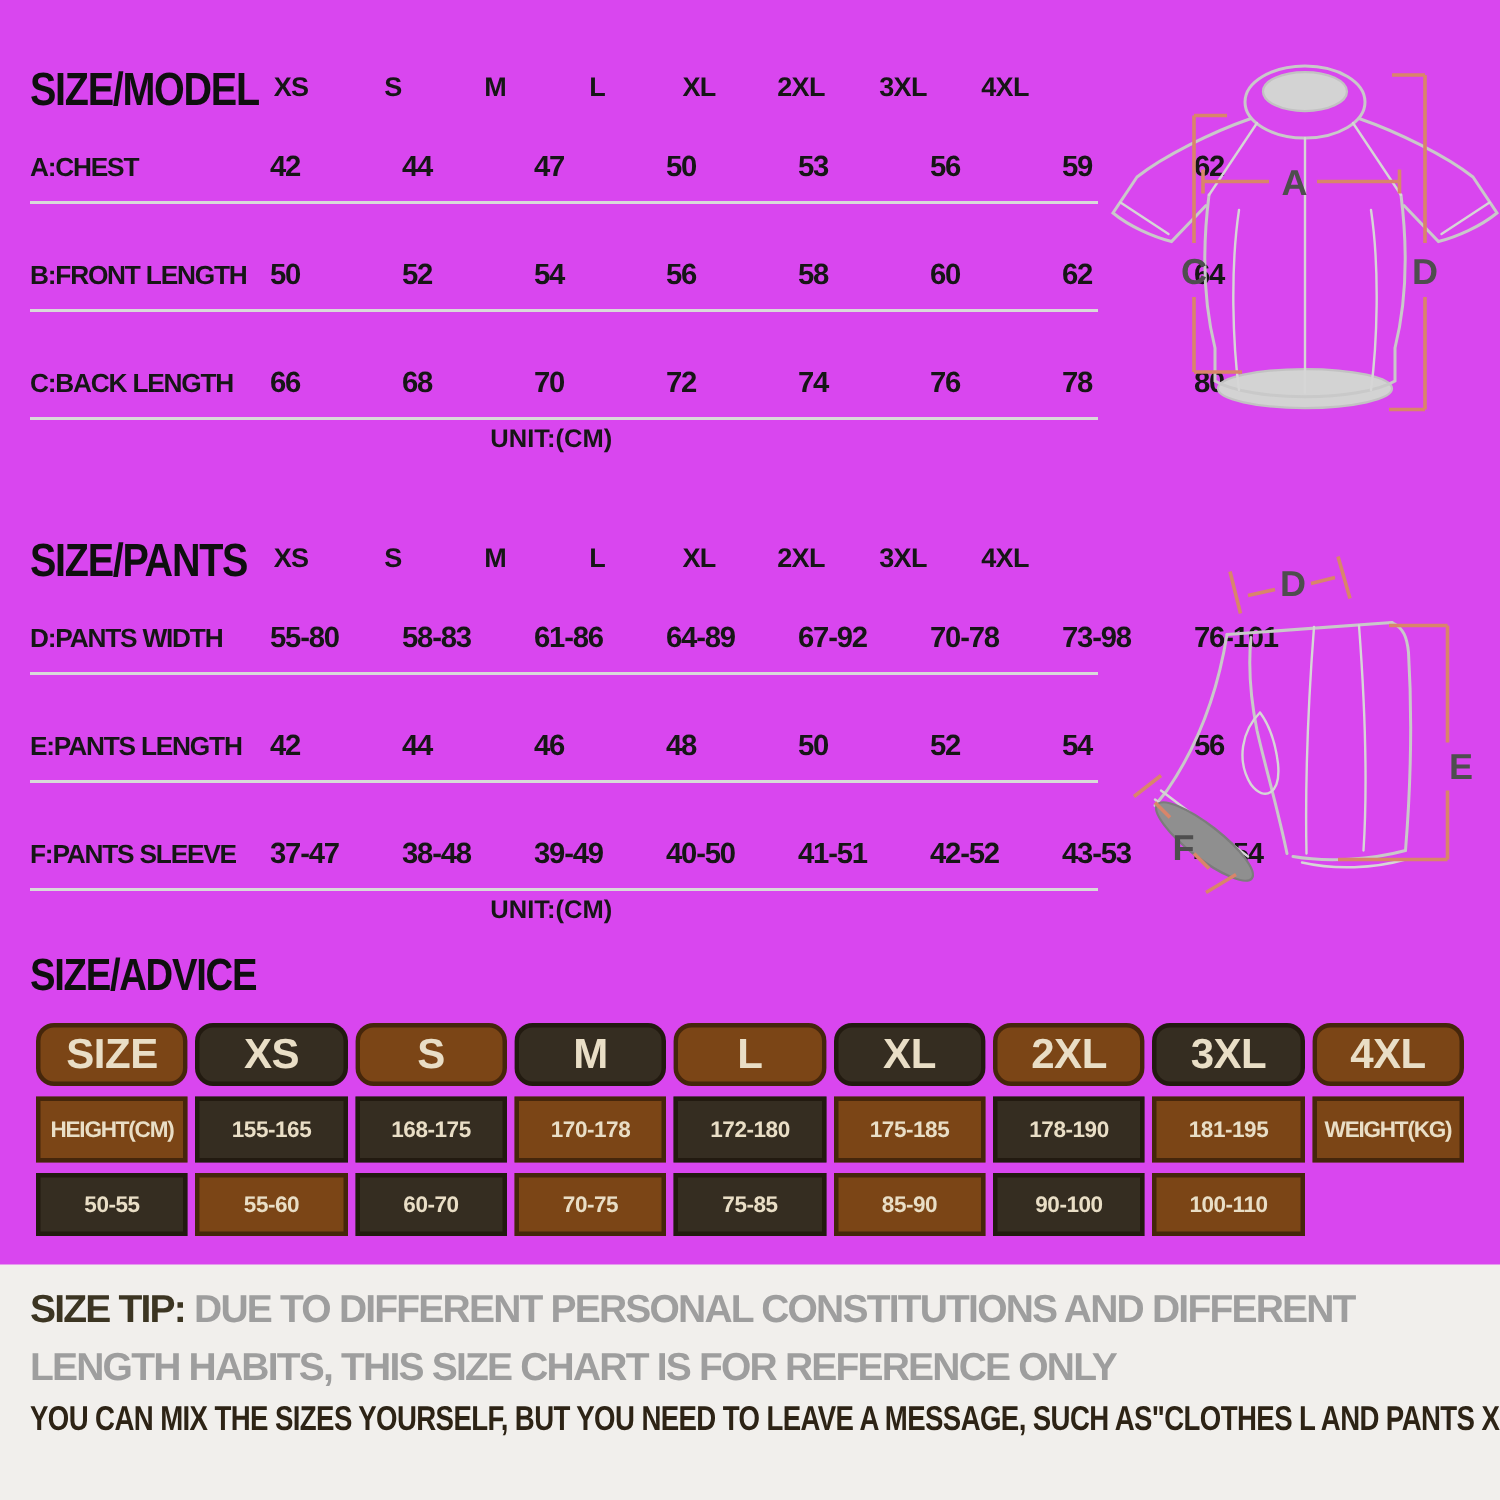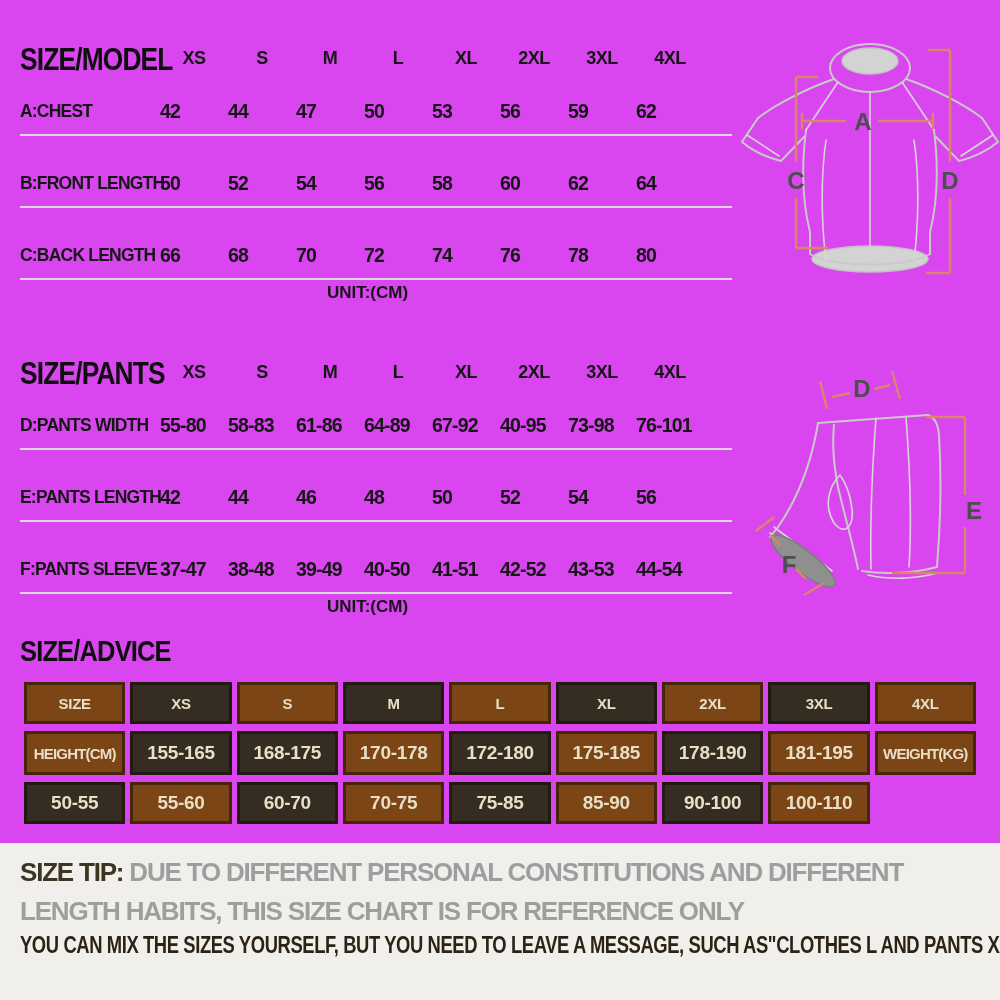--- a/index.html
+++ b/index.html
@@ -12,40 +12,40 @@
   #title-model{left:20px;top:42px;}
   #title-pants{left:20px;top:356px;}
   #title-advice{left:20px;top:634px;font-size:30px;}
 
   
   .sizeblock{position:absolute;left:20px;width:712px;}
   #model-table{top:36px;}
   #pants-table{top:350px;}
   .srow{display:grid;grid-template-columns:140px repeat(8,68px);align-items:center;width:684px;}
   .shead{height:44px;margin-bottom:8px;}
-  .sdata{height:46px;}
+  .sdata{height:46px;gap:20px;}
   .ssep{border-top:2px solid var(--line,#d9d9d9);width:712px;margin-bottom:24px;}
   .scol{font-size:18px;font-weight:bold;text-align:center;letter-spacing:-0.5px;}
   .slab{font-size:17.5px;font-weight:bold;letter-spacing:-0.8px;white-space:nowrap;}
   .sval{font-size:19.5px;font-weight:bold;text-align:left;letter-spacing:-0.8px;}
   .sunit{position:absolute;left:20px;width:695px;text-align:center;font-size:17px;font-weight:bold;}
   #unit-model{top:283px;}
   #unit-pants{top:597px;}
 
   
   .advtable{position:absolute;left:24px;top:682px;width:952px;display:grid;
             grid-template-columns:repeat(9,1fr);grid-template-rows:42px 44px 42px;gap:7px 5px;}
   .acell{display:flex;align-items:center;justify-content:center;box-sizing:border-box;
          border:3px solid rgba(15,8,0,0.5);color:var(--cell_text,#e9dec6);font-weight:bold;
          letter-spacing:-0.3px;}
   .brown{background:var(--cell_brown,#7b4516);}
   .dark{background:var(--cell_dark,#352d21);}
-  .ahdr{font-size:15px;}
+  .ahdr{font-size:28px;border-radius:12px;}
   .alab{font-size:15px;letter-spacing:-0.8px;}
-  .aval{font-size:19px;}
+  .aval{font-size:15px;}
 
   
   #jersey-svg{position:absolute;left:722px;top:30px;}
   #shorts-svg{position:absolute;left:740px;top:355px;}
   .g{stroke:var(--garment,#c9c9c9);stroke-width:2;fill:none;stroke-linecap:round;}
   .g2{stroke:#d6d6d6;stroke-width:1.6;fill:none;stroke-linecap:round;}
   .m{stroke:var(--measure,#d9856a);stroke-width:2.4;fill:none;stroke-linecap:butt;}
   .gfill{fill:var(--garment_fill,#d3d3d3);stroke:#c2c2c2;stroke-width:1.5;}
   .dim{font-family:"Liberation Sans",sans-serif;font-size:24px;font-weight:bold;
        fill:var(--letter,#4e4e4e);text-anchor:middle;}
@@ -151,21 +151,21 @@
         <div class="scol">3XL</div>
         <div class="scol">4XL</div>
       </div>
       <div class="srow sdata">
         <div class="slab">D:PANTS WIDTH</div>
         <div class="sval">55-80</div>
         <div class="sval">58-83</div>
         <div class="sval">61-86</div>
         <div class="sval">64-89</div>
         <div class="sval">67-92</div>
-        <div class="sval">40-95</div>
+        <div class="sval">70-78</div>
         <div class="sval">73-98</div>
         <div class="sval">76-101</div>
       </div>
       <div class="ssep"></div>
       <div class="srow sdata">
         <div class="slab">E:PANTS LENGTH</div>
         <div class="sval">42</div>
         <div class="sval">44</div>
         <div class="sval">46</div>
         <div class="sval">48</div>

